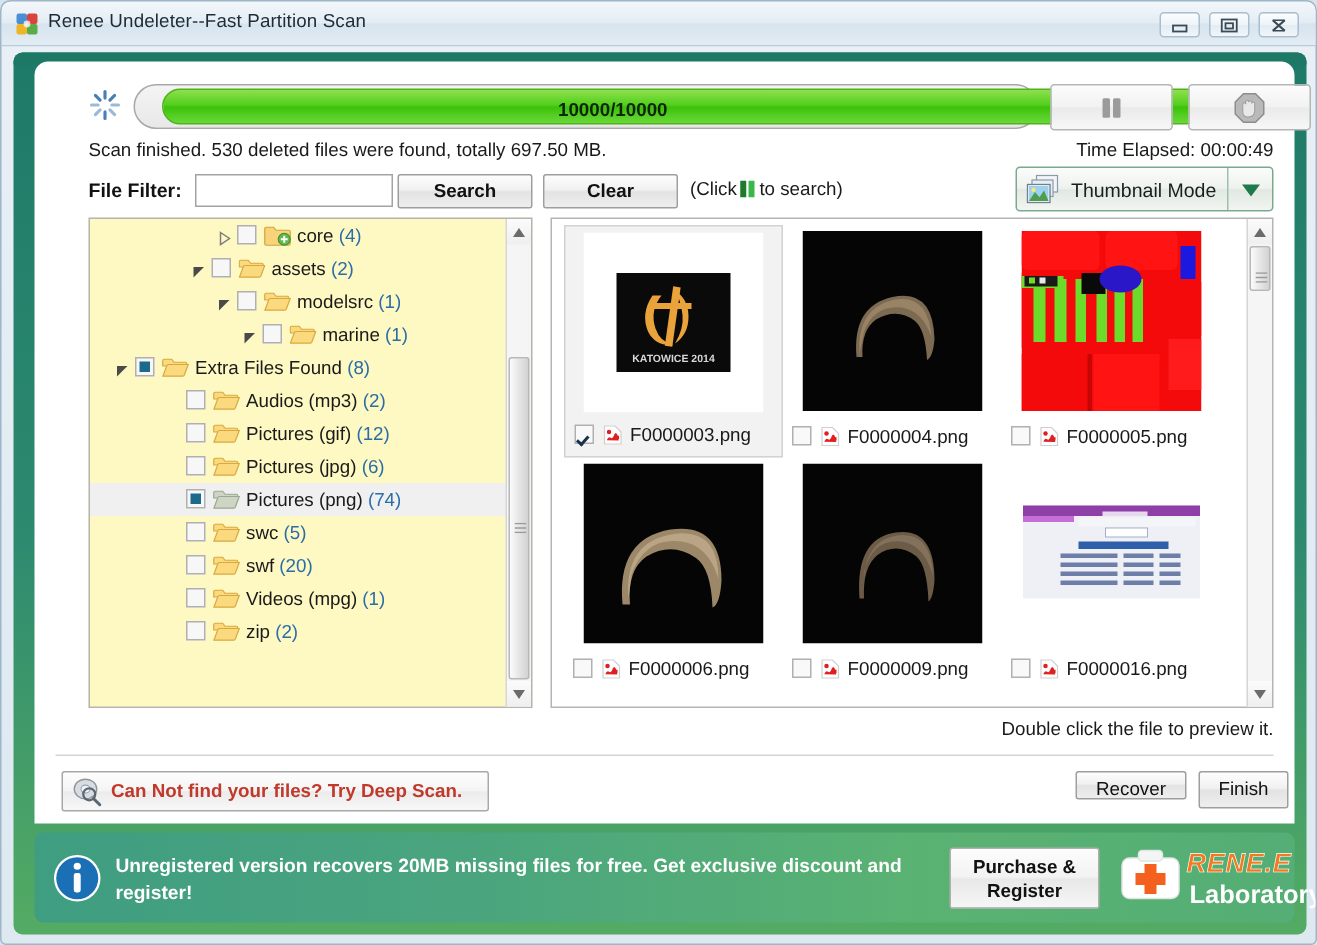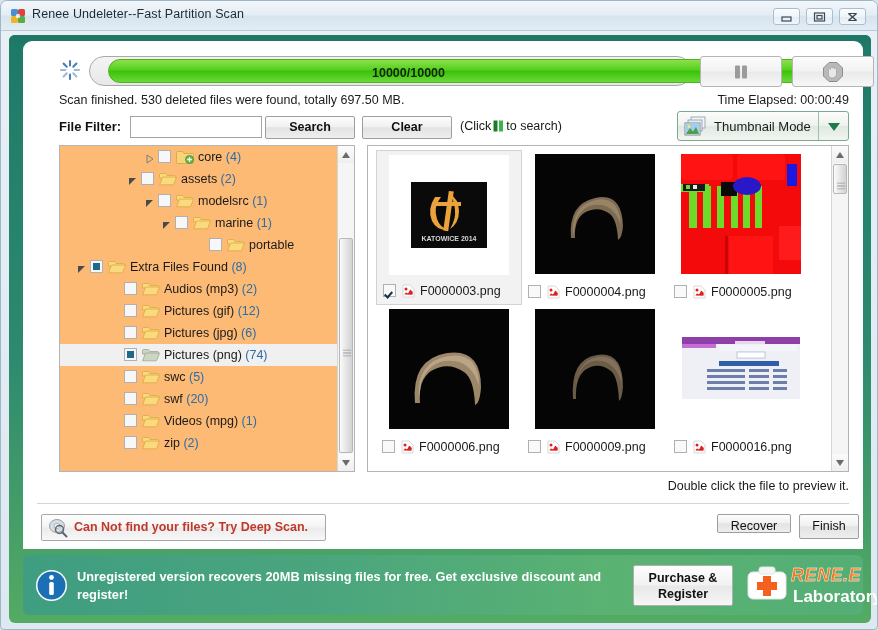--- a/index.html
+++ b/index.html
@@ -178,21 +178,21 @@
     position: absolute; right: 0; top: 0;
     width: 30px; height: 28px;
     border-left: 1px solid #9fbfab;
   }
   #mode-arrow-box svg { position: absolute; left: 8px; top: 10px; }
 
   
   #tree-panel {
     position: absolute; left: 36px; top: 104px;
     width: 296px; height: 327px;
-    background: #fdba74;
+    background: #fef9c3;
     border: 1px solid #b4b4b4;
   }
   #tree-list {
     position: absolute; left: 0; top: 0;
     width: 278px; height: 325px;
     overflow: hidden;
     font-size: 12.5px;
   }
   .tree-row {
     position: relative;
@@ -482,24 +482,20 @@
                 </svg></span><span class="tw-check"></span><span class="tw-folder"><svg width="18" height="14" viewBox="0 0 18 14">
                   <path d="M0.5 2.5 a1 1 0 0 1 1-1 h5 l1.5 2 h7.5 a1 1 0 0 1 1 1 v1.5 h-16 z" fill="#fbd97e" stroke="#d9a93f" stroke-width="0.8"></path>
                   <path d="M0.6 12.8 l2.6 -7 a1 1 0 0 1 1-0.8 h13.3 l-2.6 7 a1 1 0 0 1 -1 0.8 z" fill="#fbd97e" stroke="#d9a93f" stroke-width="0.8"></path>
                 </svg></span><span class="tw-label">modelsrc</span><span class="tw-count"> (1)</span></div>
             <div class="tree-row" style="padding-left: 102px;"><span class="tw-arrow"><svg width="9" height="10" viewBox="0 0 9 10">
                   <polygon points="1,2 8,2 1,9" fill="#4a4a4a"></polygon>
                 </svg></span><span class="tw-check"></span><span class="tw-folder"><svg width="18" height="14" viewBox="0 0 18 14">
                   <path d="M0.5 2.5 a1 1 0 0 1 1-1 h5 l1.5 2 h7.5 a1 1 0 0 1 1 1 v1.5 h-16 z" fill="#fbd97e" stroke="#d9a93f" stroke-width="0.8"></path>
                   <path d="M0.6 12.8 l2.6 -7 a1 1 0 0 1 1-0.8 h13.3 l-2.6 7 a1 1 0 0 1 -1 0.8 z" fill="#fbd97e" stroke="#d9a93f" stroke-width="0.8"></path>
                 </svg></span><span class="tw-label">marine</span><span class="tw-count"> (1)</span></div>
-            <div class="tree-row" style="padding-left: 136px;"><span class="tw-arrow"></span><span class="tw-check"></span><span class="tw-folder"><svg width="18" height="14" viewBox="0 0 18 14">
-                  <path d="M0.5 2.5 a1 1 0 0 1 1-1 h5 l1.5 2 h7.5 a1 1 0 0 1 1 1 v1.5 h-16 z" fill="#fbd97e" stroke="#d9a93f" stroke-width="0.8"></path>
-                  <path d="M0.6 12.8 l2.6 -7 a1 1 0 0 1 1-0.8 h13.3 l-2.6 7 a1 1 0 0 1 -1 0.8 z" fill="#fbd97e" stroke="#d9a93f" stroke-width="0.8"></path>
-                </svg></span><span class="tw-label">portable</span></div>
             <div class="tree-row" style="padding-left: 17px;"><span class="tw-arrow"><svg width="9" height="10" viewBox="0 0 9 10">
                   <polygon points="1,2 8,2 1,9" fill="#4a4a4a"></polygon>
                 </svg></span><span class="tw-check partial"></span><span class="tw-folder"><svg width="18" height="14" viewBox="0 0 18 14">
                   <path d="M0.5 2.5 a1 1 0 0 1 1-1 h5 l1.5 2 h7.5 a1 1 0 0 1 1 1 v1.5 h-16 z" fill="#fbd97e" stroke="#d9a93f" stroke-width="0.8"></path>
                   <path d="M0.6 12.8 l2.6 -7 a1 1 0 0 1 1-0.8 h13.3 l-2.6 7 a1 1 0 0 1 -1 0.8 z" fill="#fbd97e" stroke="#d9a93f" stroke-width="0.8"></path>
                 </svg></span><span class="tw-label">Extra Files Found</span><span class="tw-count"> (8)</span></div>
             <div class="tree-row" style="padding-left: 51px;"><span class="tw-arrow"></span><span class="tw-check"></span><span class="tw-folder"><svg width="18" height="14" viewBox="0 0 18 14">
                   <path d="M0.5 2.5 a1 1 0 0 1 1-1 h5 l1.5 2 h7.5 a1 1 0 0 1 1 1 v1.5 h-16 z" fill="#fbd97e" stroke="#d9a93f" stroke-width="0.8"></path>
                   <path d="M0.6 12.8 l2.6 -7 a1 1 0 0 1 1-0.8 h13.3 l-2.6 7 a1 1 0 0 1 -1 0.8 z" fill="#fbd97e" stroke="#d9a93f" stroke-width="0.8"></path>
                 </svg></span><span class="tw-label">Audios (mp3)</span><span class="tw-count"> (2)</span></div>

